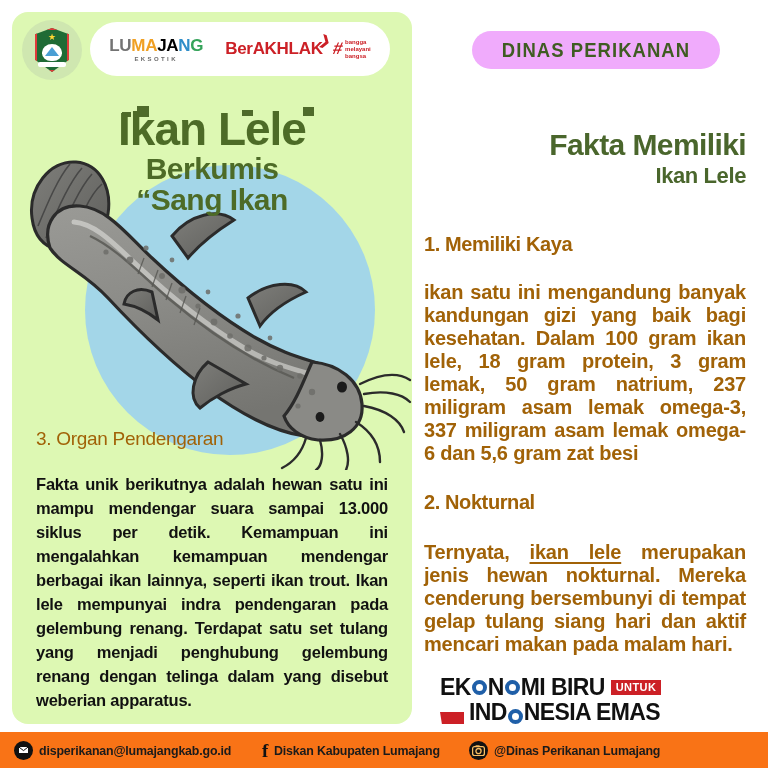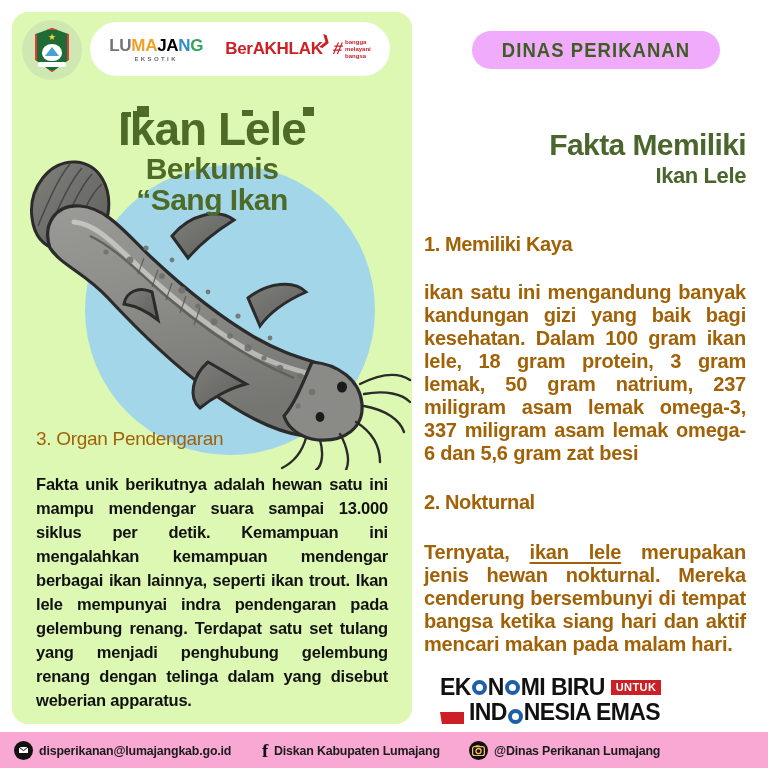--- a/index.html
+++ b/index.html
@@ -142,21 +142,21 @@
   }
   .flag{
     display:inline-block; width:24px; height:12px; background:#cc2026;
     clip-path:polygon(0 0,100% 0,100% 100%,8% 100%);
     margin-right:5px; vertical-align:1px;
   }
 
   
   .footer{
     position:absolute; left:0; bottom:0; width:768px; height:36px;
-    background:#f9a8d4; display:flex; align-items:center; gap:14px;
+    background:#f97316; display:flex; align-items:center; gap:14px;
     padding:0 14px;
   }
   .f-item{ display:flex; align-items:center; gap:6px; }
   .f-text{ font-size:13.5px; font-weight:700; color:#1b1b1b; transform:scaleX(.92);
     transform-origin:left center; white-space:nowrap; letter-spacing:-.2px;}
   .f-ic{ width:19px; height:19px; border-radius:50%; background:#111111;
     display:flex; align-items:center; justify-content:center; flex:0 0 auto;}
   .f-ic svg{ display:block; }
   .fb-glyph{ font-size:19px; font-weight:700; color:#111111; line-height:19px;
      font-family:"Liberation Serif", serif; }
@@ -318,21 +318,21 @@
     <div class="fakta-l2">Ikan Lele</div>
   </div>
 
   <div class="fact" id="fact1">
     <div class="fact-head">1. Memiliki Kaya</div>
     <div class="fact-body">ikan satu ini mengandung banyak kandungan gizi yang baik bagi kesehatan. Dalam 100 gram ikan lele, 18 gram protein, 3 gram lemak, 50 gram natrium, 237 miligram asam lemak omega-3, 337 miligram asam lemak omega-6 dan 5,6 gram zat besi</div>
   </div>
 
   <div class="fact" id="fact2">
     <div class="fact-head">2. Nokturnal</div>
-    <div class="fact-body"><span>Ternyata, </span><u>ikan lele</u><span> merupakan jenis hewan nokturnal. Mereka cenderung bersembunyi di tempat bangsa ketika siang hari dan aktif mencari makan pada malam hari.</span></div>
+    <div class="fact-body"><span>Ternyata, </span><u>ikan lele</u><span> merupakan jenis hewan nokturnal. Mereka cenderung bersembunyi di tempat gelap tulang siang hari dan aktif mencari makan pada malam hari.</span></div>
   </div>
 
   <div class="ekonomi">
     <div class="ek-row ek-row1">
       <span>EK</span>
       <span class="ring"></span>
       <span>N</span>
       <span class="ring"></span>
       <span>MI BIRU</span>
       <span class="untuk-box">UNTUK</span>

